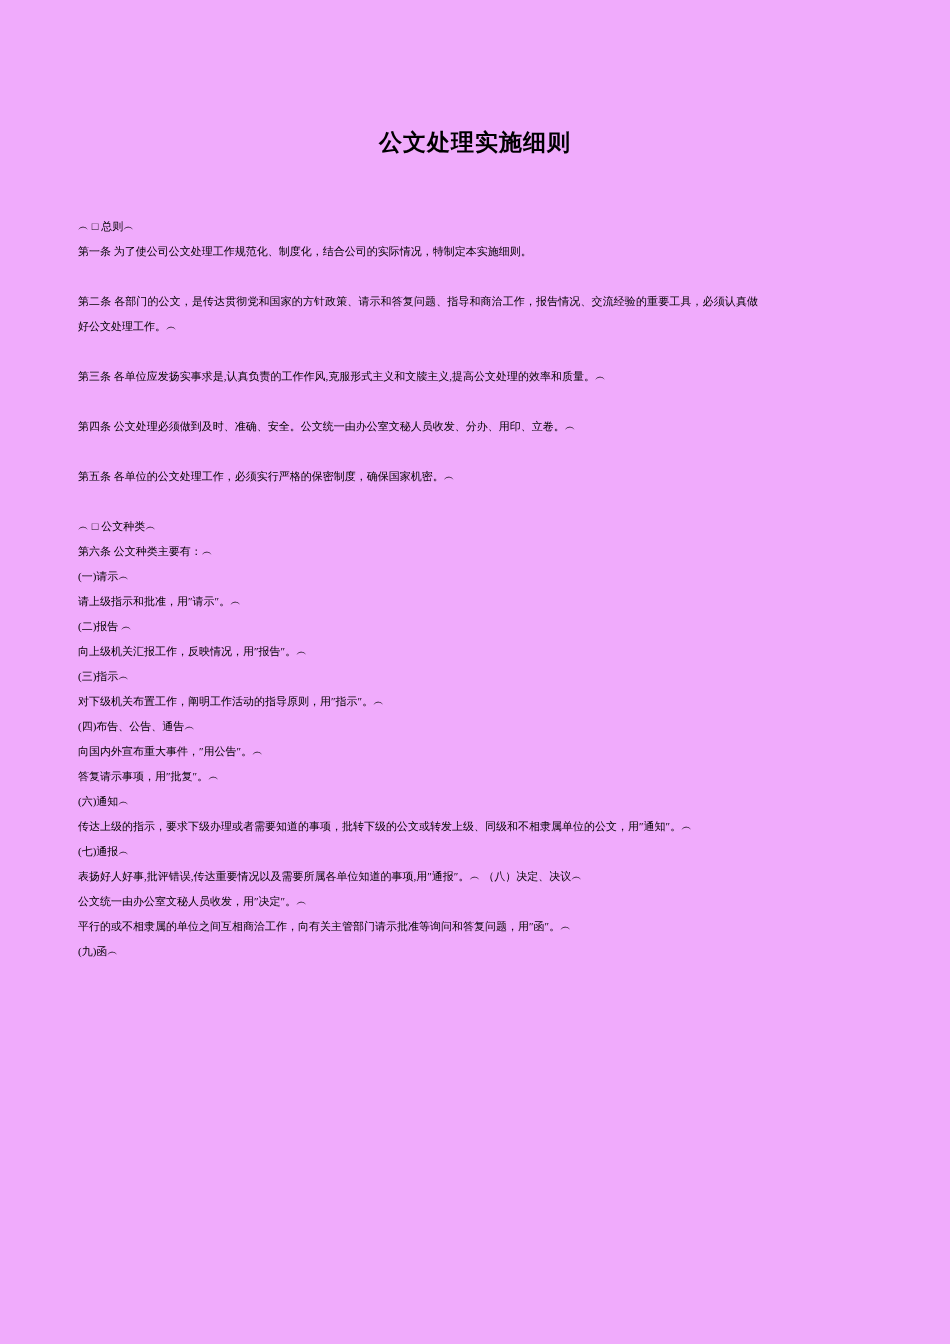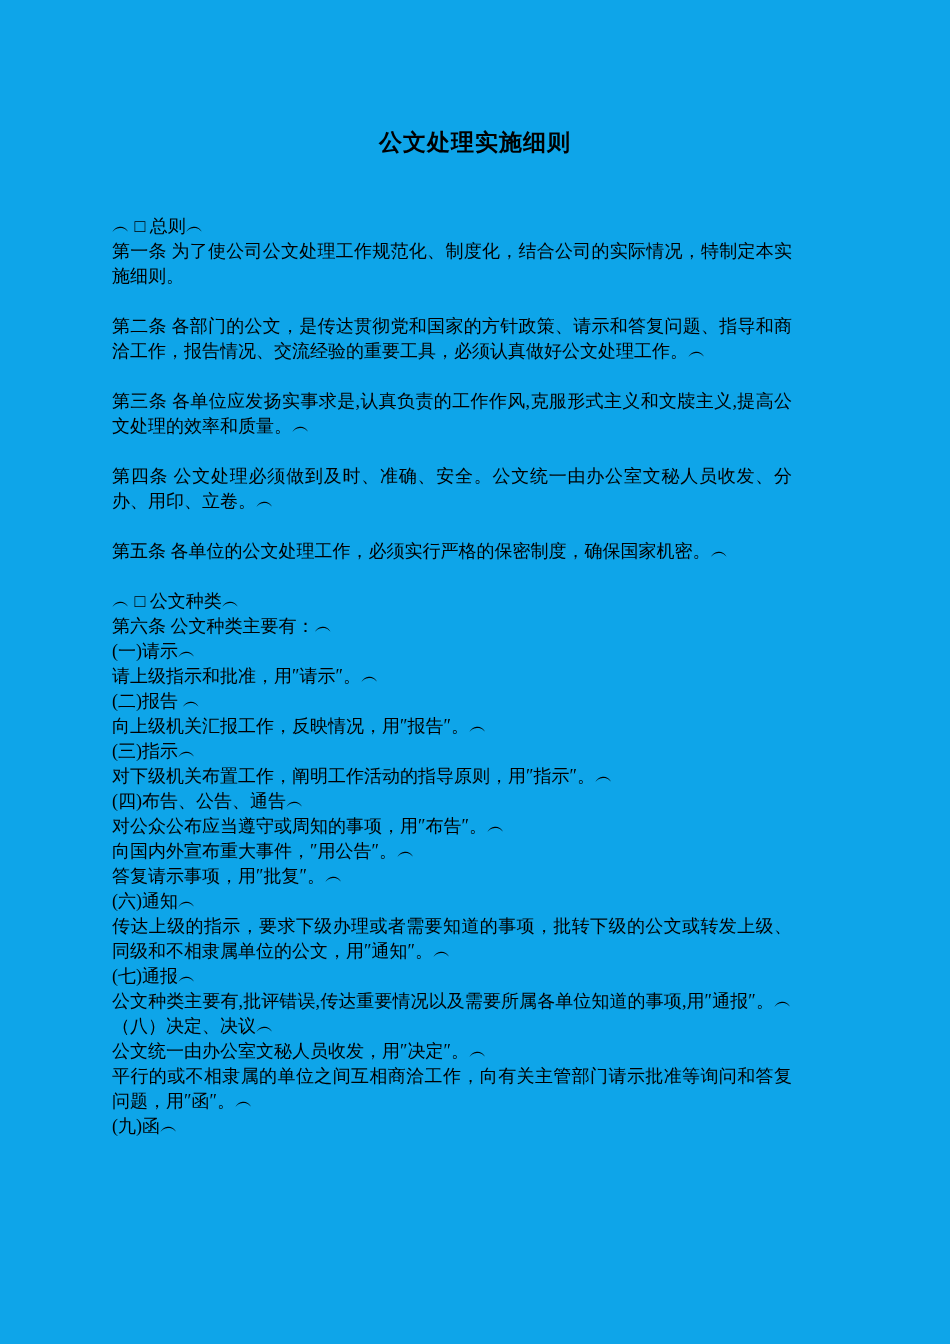--- a/index.html
+++ b/index.html
@@ -1,41 +1,41 @@
 <!DOCTYPE html>
 <html><head>
 <meta charset="utf-8">
 <style>
   html, body { margin: 0; padding: 0; }
   body { background: #ffffff; }
   .page {
     position: relative;
     width: 950px;
     height: 1344px;
-    background: #0ea5e9;
+    background: #f0abfc;
     color: #000000;
     font-family: "Liberation Serif", serif;
     overflow: hidden;
     box-sizing: border-box;
     padding-top: 126px;
   }
   .doc-title {
     width: 100%;
     text-align: center;
     font-family: "Liberation Sans", sans-serif;
     font-weight: 700;
     font-size: 23px;
     line-height: 32px;
     letter-spacing: 1px;
   }
   .content {
-    margin-left: 112px;
+    margin-left: 78px;
     margin-top: 56px;
     width: 680px;
-    font-size: 18px;
+    font-size: 11px;
     line-height: 25px;
     text-align: justify;
     text-justify: inter-ideograph;
   }
   .para { margin: 0; }
   .para.sp { margin-bottom: 25px; }
 </style>
 </head>
 <body>
 
@@ -50,24 +50,23 @@
     <div class="para sp">第五条 各单位的公文处理工作，必须实行严格的保密制度，确保国家机密。︵</div>
     <div class="para">︵ □ 公文种类︵</div>
     <div class="para">第六条 公文种类主要有：︵</div>
     <div class="para">(一)请示︵</div>
     <div class="para">请上级指示和批准，用″请示″。︵</div>
     <div class="para">(二)报告 ︵</div>
     <div class="para">向上级机关汇报工作，反映情况，用″报告″。︵</div>
     <div class="para">(三)指示︵</div>
     <div class="para">对下级机关布置工作，阐明工作活动的指导原则，用″指示″。︵</div>
     <div class="para">(四)布告、公告、通告︵</div>
-    <div class="para">对公众公布应当遵守或周知的事项，用″布告″。︵</div>
     <div class="para">向国内外宣布重大事件，″用公告″。︵</div>
     <div class="para">答复请示事项，用″批复″。︵</div>
     <div class="para">(六)通知︵</div>
     <div class="para">传达上级的指示，要求下级办理或者需要知道的事项，批转下级的公文或转发上级、同级和不相隶属单位的公文，用″通知″。︵</div>
     <div class="para">(七)通报︵</div>
-    <div class="para">公文种类主要有,批评错误,传达重要情况以及需要所属各单位知道的事项,用″通报″。︵ （八）决定、决议︵</div>
+    <div class="para">表扬好人好事,批评错误,传达重要情况以及需要所属各单位知道的事项,用″通报″。︵ （八）决定、决议︵</div>
     <div class="para">公文统一由办公室文秘人员收发，用″决定″。︵</div>
     <div class="para">平行的或不相隶属的单位之间互相商洽工作，向有关主管部门请示批准等询问和答复问题，用″函″。︵</div>
     <div class="para">(九)函︵</div>
   </div>
 </div>
 
 </body></html>

